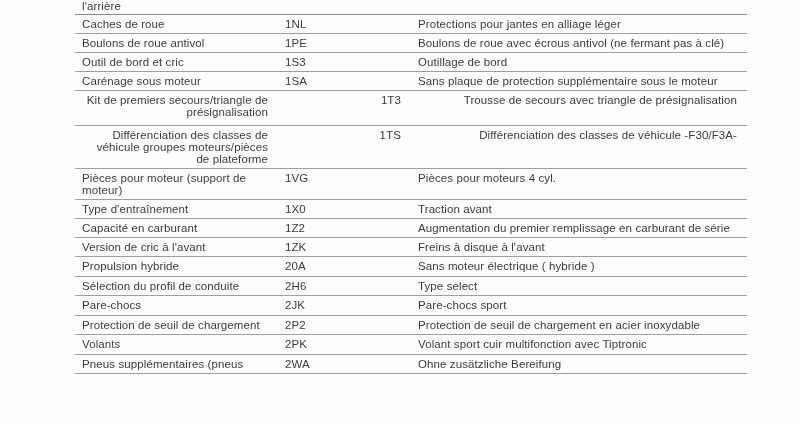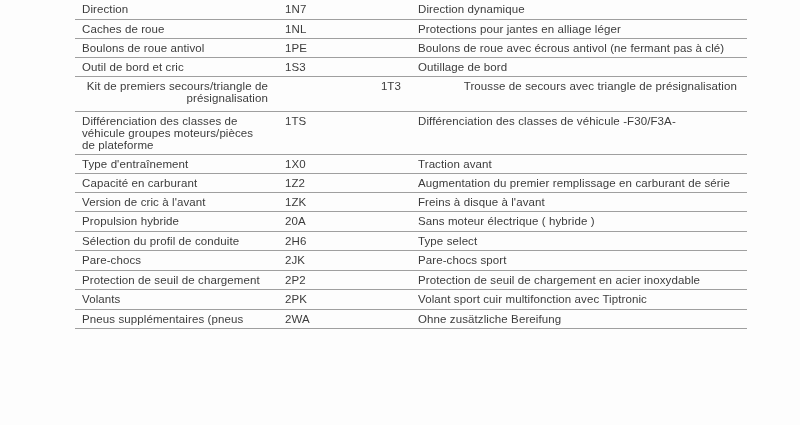--- a/index.html
+++ b/index.html
@@ -31,65 +31,75 @@
     border-bottom: 1px solid #9f9f9f;
     letter-spacing: 0.1px;
     overflow: hidden;
   }
   tr.h12 { height: 12px; }
   tr.h12 td { padding-top: 0; border-bottom-color: #8c8c8c; }
   tr.h19 { height: 19px; }
   tr.h20 { height: 20px; }
   tr.h31 { height: 31px; }
   tr.h35 { height: 35px; text-align: right; }
-  tr.h43 { height: 43px; }
+  tr.h43 { height: 43px; text-align: right; }
   col.c-name { width: 203px; }
   col.c-code { width: 133px; }
   col.c-desc { width: 336px; }
 </style>
 </head>
 <body>
 
 <div class="table-wrap">
   <table class="options-table">
     <colgroup>
       <col class="c-name">
         <col class="c-code">
         <col class="c-desc">
     </colgroup>
     <tbody>
-      <tr class="h19">
-        <td>Direction</td>
-        <td>1N7</td>
-        <td>Direction dynamique</td>
+      <tr class="h12">
+        <td>l'arrière</td>
+        <td></td>
+        <td></td>
       </tr>
       <tr class="h19">
         <td>Caches de roue</td>
         <td>1NL</td>
         <td>Protections pour jantes en alliage léger</td>
       </tr>
       <tr class="h19">
         <td>Boulons de roue antivol</td>
         <td>1PE</td>
         <td>Boulons de roue avec écrous antivol  (ne fermant pas à clé)</td>
       </tr>
       <tr class="h19">
         <td>Outil de bord et cric</td>
         <td>1S3</td>
         <td>Outillage de bord</td>
       </tr>
+      <tr class="h19">
+        <td>Carénage sous moteur</td>
+        <td>1SA</td>
+        <td>Sans plaque de protection supplémentaire  sous le moteur</td>
+      </tr>
       <tr class="h35">
         <td>Kit de premiers secours/triangle de présignalisation</td>
         <td>1T3</td>
         <td>Trousse de secours avec triangle de  présignalisation</td>
       </tr>
       <tr class="h43">
         <td>Différenciation des classes de véhicule  groupes moteurs/pièces de plateforme</td>
         <td>1TS</td>
         <td>Différenciation des classes de véhicule  -F30/F3A-</td>
+      </tr>
+      <tr class="h31">
+        <td>Pièces pour moteur (support de moteur)</td>
+        <td>1VG</td>
+        <td>Pièces pour moteurs 4 cyl.</td>
       </tr>
       <tr class="h19">
         <td>Type d'entraînement</td>
         <td>1X0</td>
         <td>Traction avant</td>
       </tr>
       <tr class="h19">
         <td>Capacité en carburant</td>
         <td>1Z2</td>
         <td>Augmentation du premier remplissage en  carburant de série</td>

